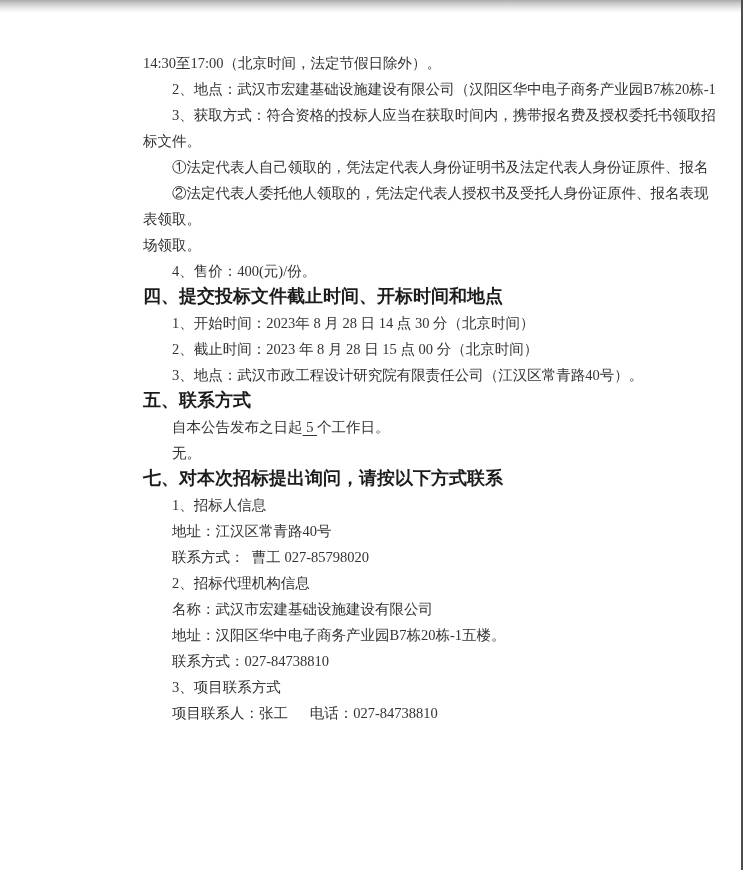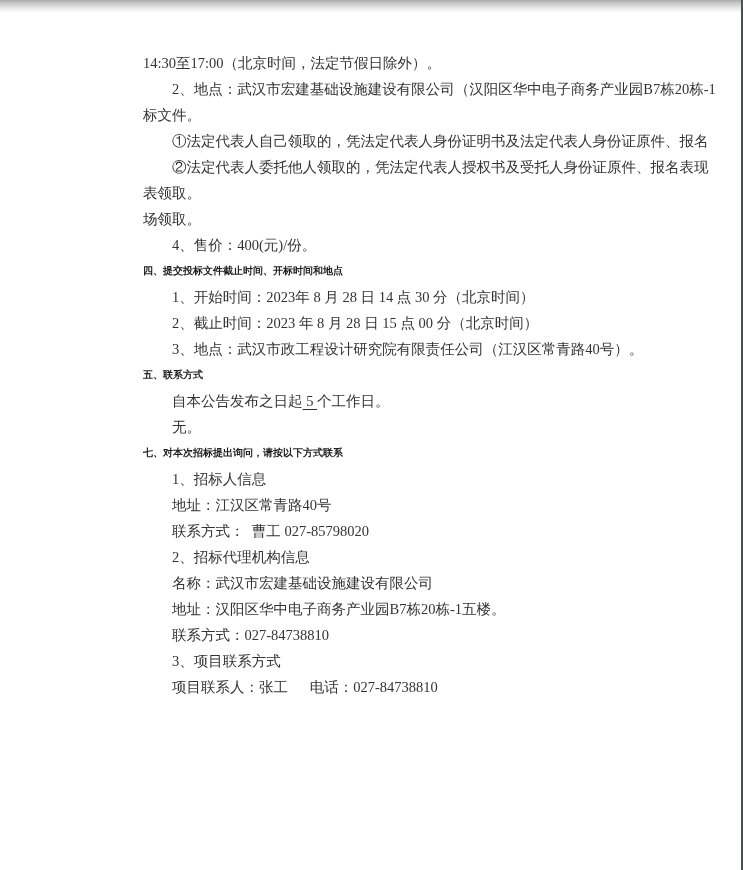--- a/index.html
+++ b/index.html
@@ -39,38 +39,39 @@
     margin: 0;
     line-height: 26px;
     font-size: 14.5px;
     color: #333333;
     white-space: pre;
   }
   .line.indent {
     text-indent: 2em;
   }
   .line.heading {
-    font-family: Liberation Serif, serif;
+    font-family: Liberation Mono, monospace;
     font-weight: bold;
     color: #1c1c1c;
-    font-size: 10px;
+    font-size: 18px;
   }
   .uline {
     text-decoration: underline;
     text-underline-offset: 3px;
   }
 </style>
 </head>
 <body>
 
 <div class="top-shade"></div>
 
 <div class="doc-content" id="doc-content">
     <p class="line body">14:30至17:00（北京时间，法定节假日除外）。</p>
     <p class="line body indent">2、地点：武汉市宏建基础设施建设有限公司（汉阳区华中电子商务产业园B7栋20栋-1</p>
+    <p class="line body indent">3、获取方式：符合资格的投标人应当在获取时间内，携带报名费及授权委托书领取招</p>
     <p class="line body">标文件。</p>
     <p class="line body indent">①法定代表人自己领取的，凭法定代表人身份证明书及法定代表人身份证原件、报名</p>
     <p class="line body indent">②法定代表人委托他人领取的，凭法定代表人授权书及受托人身份证原件、报名表现</p>
     <p class="line body">表领取。</p>
     <p class="line body">场领取。</p>
     <p class="line body indent">4、售价：400(元)/份。</p>
     <p class="line heading">四、提交投标文件截止时间、开标时间和地点</p>
     <p class="line body indent">1、开始时间：2023年 8 月 28 日 14 点 30 分（北京时间）</p>
     <p class="line body indent">2、截止时间：2023 年 8 月 28 日 15 点 00 分（北京时间）</p>
     <p class="line body indent">3、地点：武汉市政工程设计研究院有限责任公司（江汉区常青路40号）。</p>

